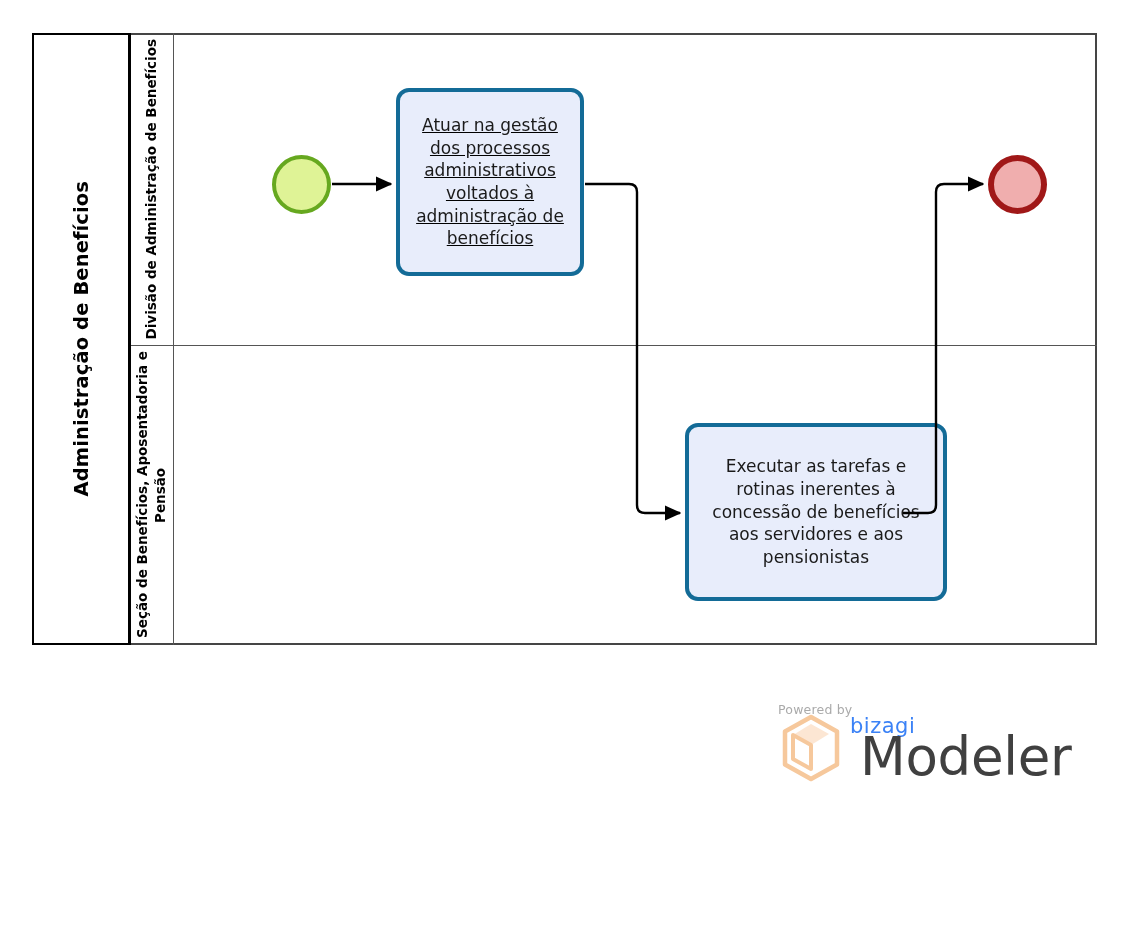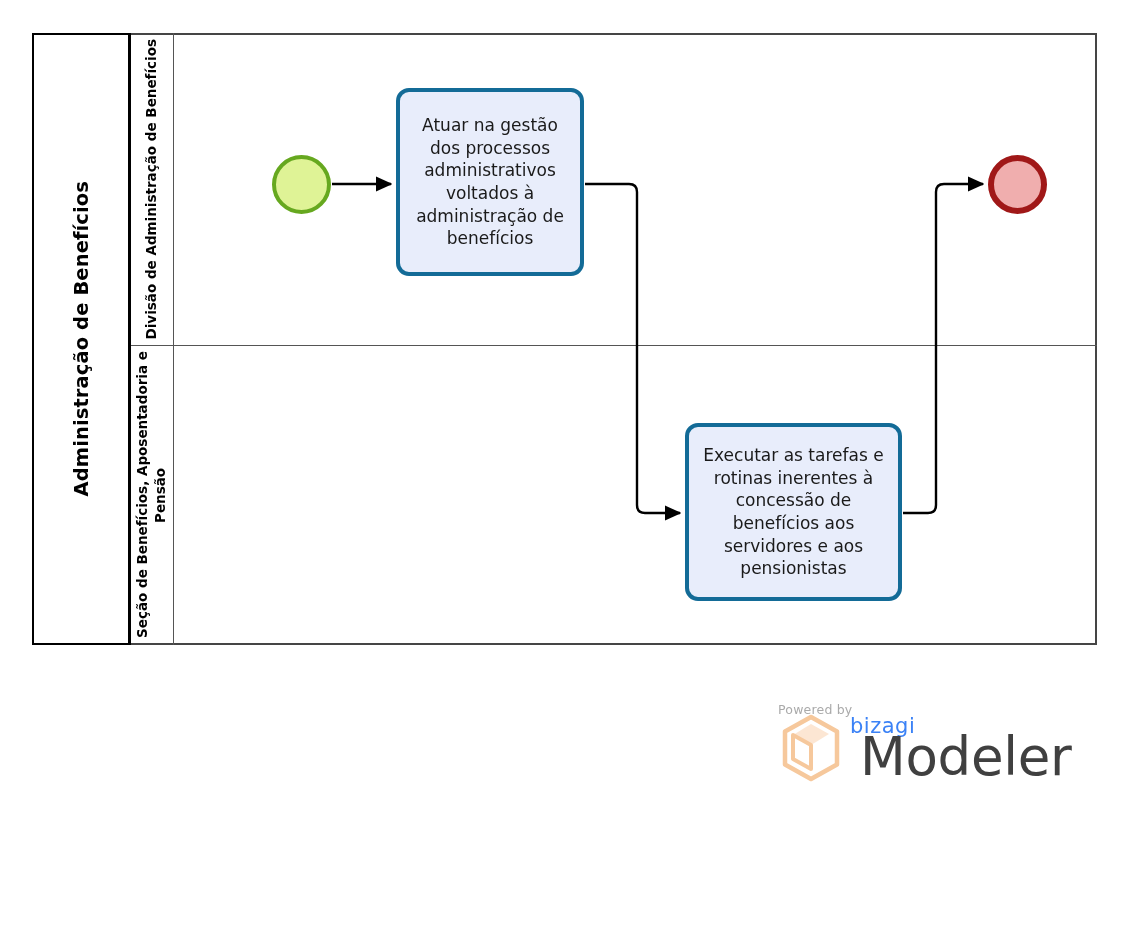--- a/index.html
+++ b/index.html
@@ -131,25 +131,26 @@
     font-size: 17px;
     line-height: 1.33;
     color: #1a1a1a;
     text-align: center;
   }
   #task-1 {
     left: 396px;
     top: 88px;
     width: 188px;
     height: 188px;
+    text-decoration: underline;
   }
   #task-2 {
     left: 685px;
     top: 423px;
-    width: 217px;
+    width: 262px;
     height: 178px;
   }
 
   
   #connectors {
     position: absolute;
     left: 0; top: 0;
     width: 1128px;
     height: 940px;
     z-index: 5;

